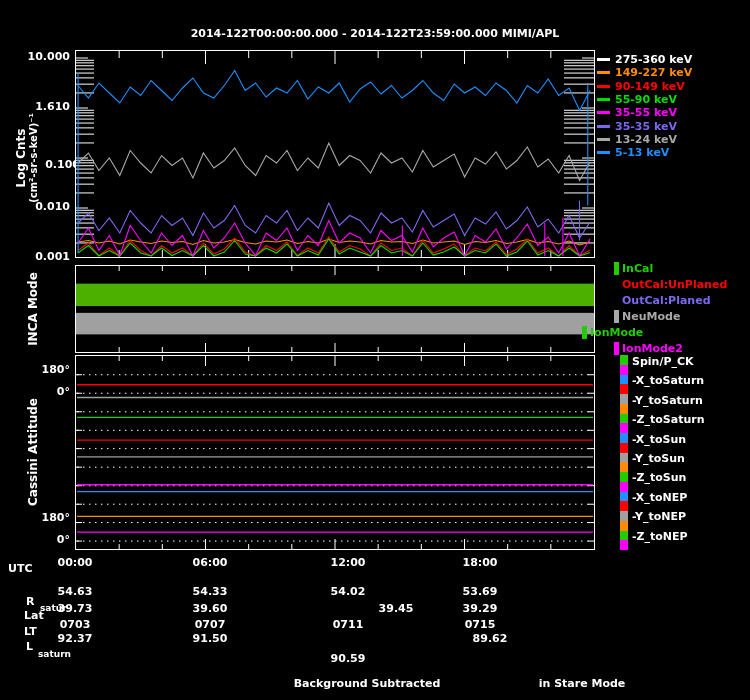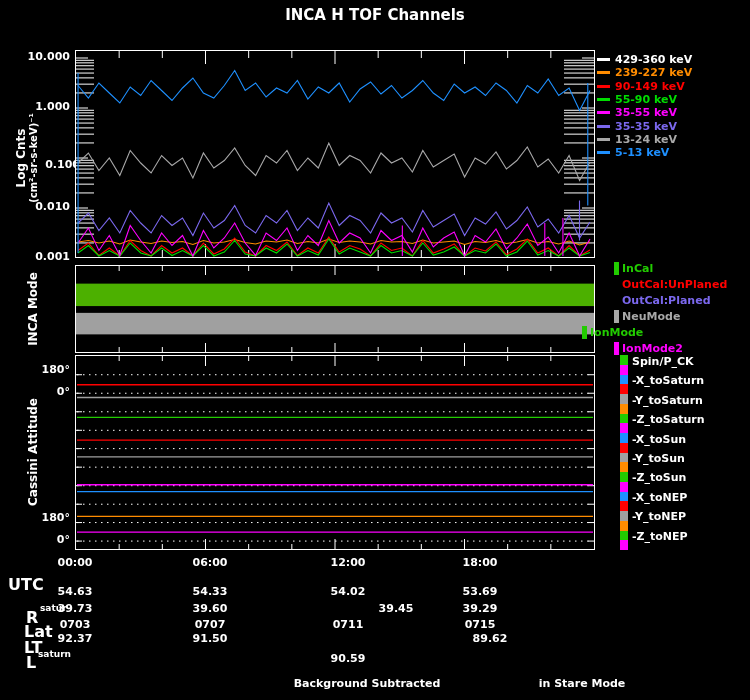--- a/index.html
+++ b/index.html
@@ -8,38 +8,38 @@
   .abs{position:absolute;}
   .title{left:0;top:6px;width:100%;text-align:center;font-size:15px;}
   .subtitle{left:0;top:27px;width:100%;text-align:center;font-size:11px;}
   .panel{border:1px solid #fff;box-sizing:border-box;background:#000;}
   .rot{position:absolute;transform:rotate(-90deg);white-space:nowrap;text-align:center;}
   .ytick{position:absolute;width:68px;text-align:right;font-size:11px;line-height:14px;}
   .leg-row{position:absolute;display:flex;align-items:center;font-size:11px;line-height:13px;white-space:nowrap;}
   .leg-dash{display:inline-block;width:13px;height:3px;margin-right:5px;}
   .leg-block{display:inline-block;width:5px;height:13px;margin-right:3px;}
   .cc{position:absolute;transform:translateX(-50%);font-size:11px;white-space:nowrap;}
-  .rowlab{position:absolute;font-size:16px;white-space:nowrap;margin-top:13px;}
+  .rowlab{position:absolute;font-size:11px;white-space:nowrap;}
   .sublab{position:absolute;font-size:9px;white-space:nowrap;}
   svg{display:block;}
 </style>
 </head>
 <body>
 
 <div class="screen">
 
-  <div class="abs title">INCA H TOF Channels</div>
+  <div class="abs subtitle">2014-122T00:00:00.000 - 2014-122T23:59:00.000 MIMI/APL</div>
 
   <div class="rot" style="left:-45px;top:143px;width:150px;height:30px;">
     <div style="font-size:12px;line-height:13px;">Log Cnts</div>
     <div style="font-size:10px;line-height:11px;">(cm²-sr-s-keV)⁻¹</div>
   </div>
   <div id="flux-yticks">
       <div class="ytick" style="left: 2px; top: 50px;">10.000</div>
-      <div class="ytick" style="left: 2px; top: 100px;">1.000</div>
+      <div class="ytick" style="left: 2px; top: 100px;">1.610</div>
       <div class="ytick" style="left: 12px; top: 150px; margin-top: 8px;">0.100</div>
       <div class="ytick" style="left: 2px; top: 200px;">0.010</div>
       <div class="ytick" style="left: 2px; top: 250px;">0.001</div>
     </div>
   <div class="abs panel" id="flux-panel" style="left:75px;top:50px;width:520px;height:208px;">
     <svg id="flux-svg" width="518" height="206">
         <line x1="0" y1="7" x2="12" y2="7" stroke="#fff" stroke-width="1"></line>
         <line x1="506" y1="7" x2="518" y2="7" stroke="#fff" stroke-width="1"></line>
         <line x1="0" y1="57" x2="12" y2="57" stroke="#fff" stroke-width="1"></line>
         <line x1="506" y1="57" x2="518" y2="57" stroke="#fff" stroke-width="1"></line>
@@ -146,25 +146,25 @@
         <line x1="511.784" y1="32" x2="511.784" y2="154.5" stroke="#1E90FF" stroke-width="1.1"></line>
         <line x1="503.496" y1="149.5" x2="503.496" y2="189.5" stroke="#7B68EE" stroke-width="1.1"></line>
         <line x1="486.91999999999996" y1="167" x2="486.91999999999996" y2="205" stroke="#FF00FF" stroke-width="1.1"></line>
         <line x1="468.79" y1="172" x2="468.79" y2="205" stroke="#FF00FF" stroke-width="1.1"></line>
         <line x1="326.34" y1="174.5" x2="326.34" y2="205" stroke="#FF00FF" stroke-width="1.1"></line>
       </svg>
   </div>
   <div id="flux-legend">
       <div class="leg-row" style="left: 597px; top: 53px;">
         <div class="leg-dash" style="background: rgb(255, 255, 255);"></div>
-        <div style="color: rgb(255, 255, 255);">429-360 keV</div>
+        <div style="color: rgb(255, 255, 255);">275-360 keV</div>
       </div>
       <div class="leg-row" style="left: 597px; top: 66.3px;">
         <div class="leg-dash" style="background: rgb(255, 140, 0);"></div>
-        <div style="color: rgb(255, 140, 0);">239-227 keV</div>
+        <div style="color: rgb(255, 140, 0);">149-227 keV</div>
       </div>
       <div class="leg-row" style="left: 597px; top: 79.6px;">
         <div class="leg-dash" style="background: rgb(255, 0, 0);"></div>
         <div style="color: rgb(255, 0, 0);">90-149 keV</div>
       </div>
       <div class="leg-row" style="left: 597px; top: 92.9px;">
         <div class="leg-dash" style="background: rgb(0, 221, 0);"></div>
         <div style="color: rgb(0, 221, 0);">55-90 keV</div>
       </div>
       <div class="leg-row" style="left: 597px; top: 106.2px;">

